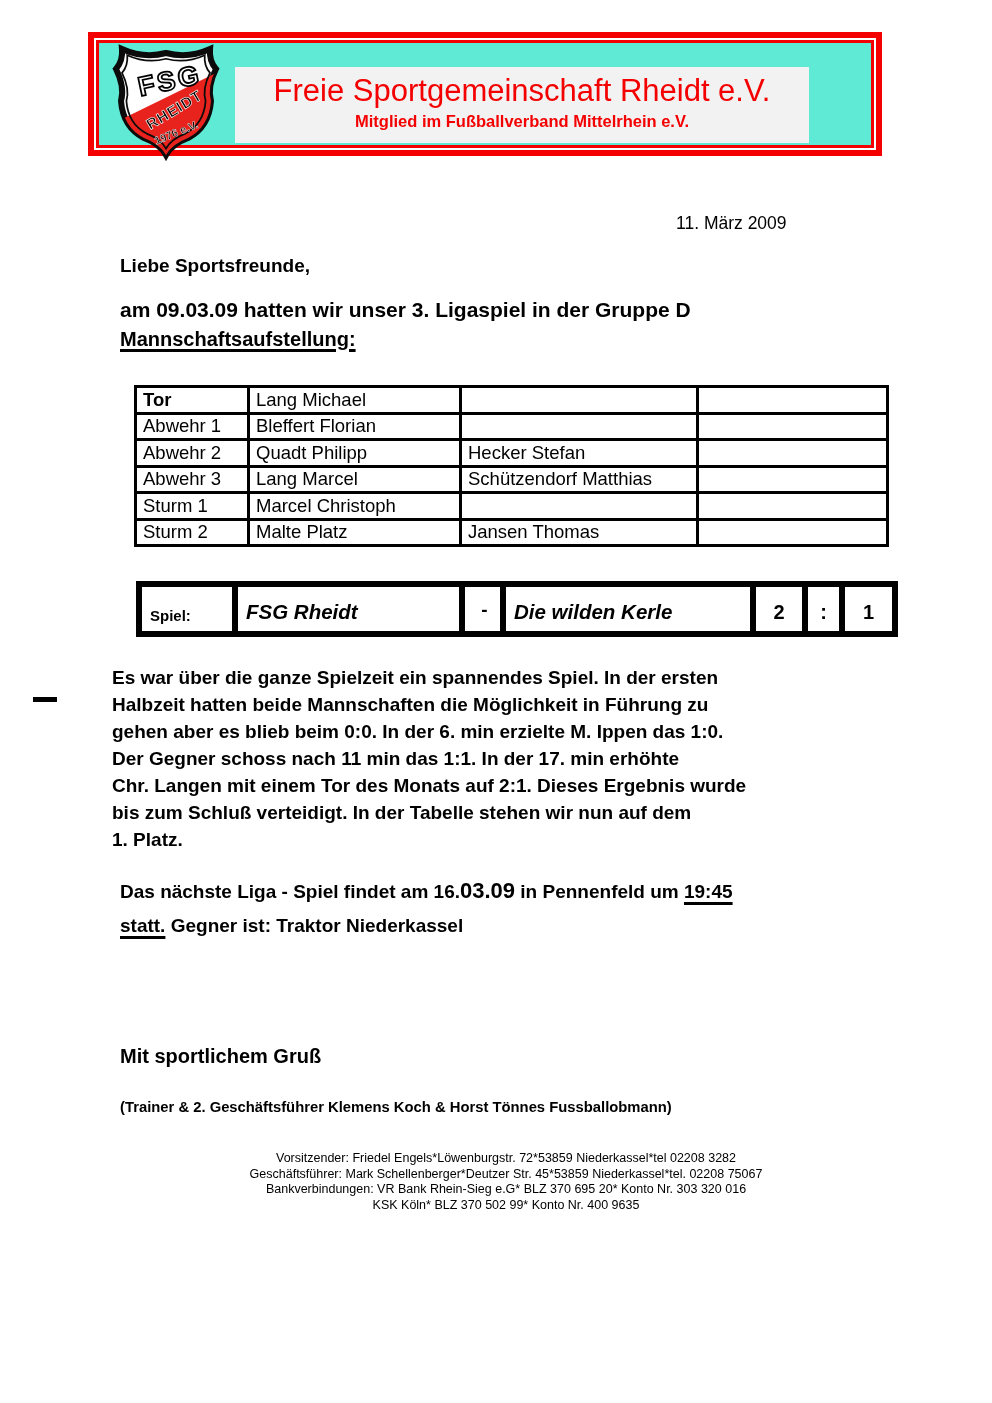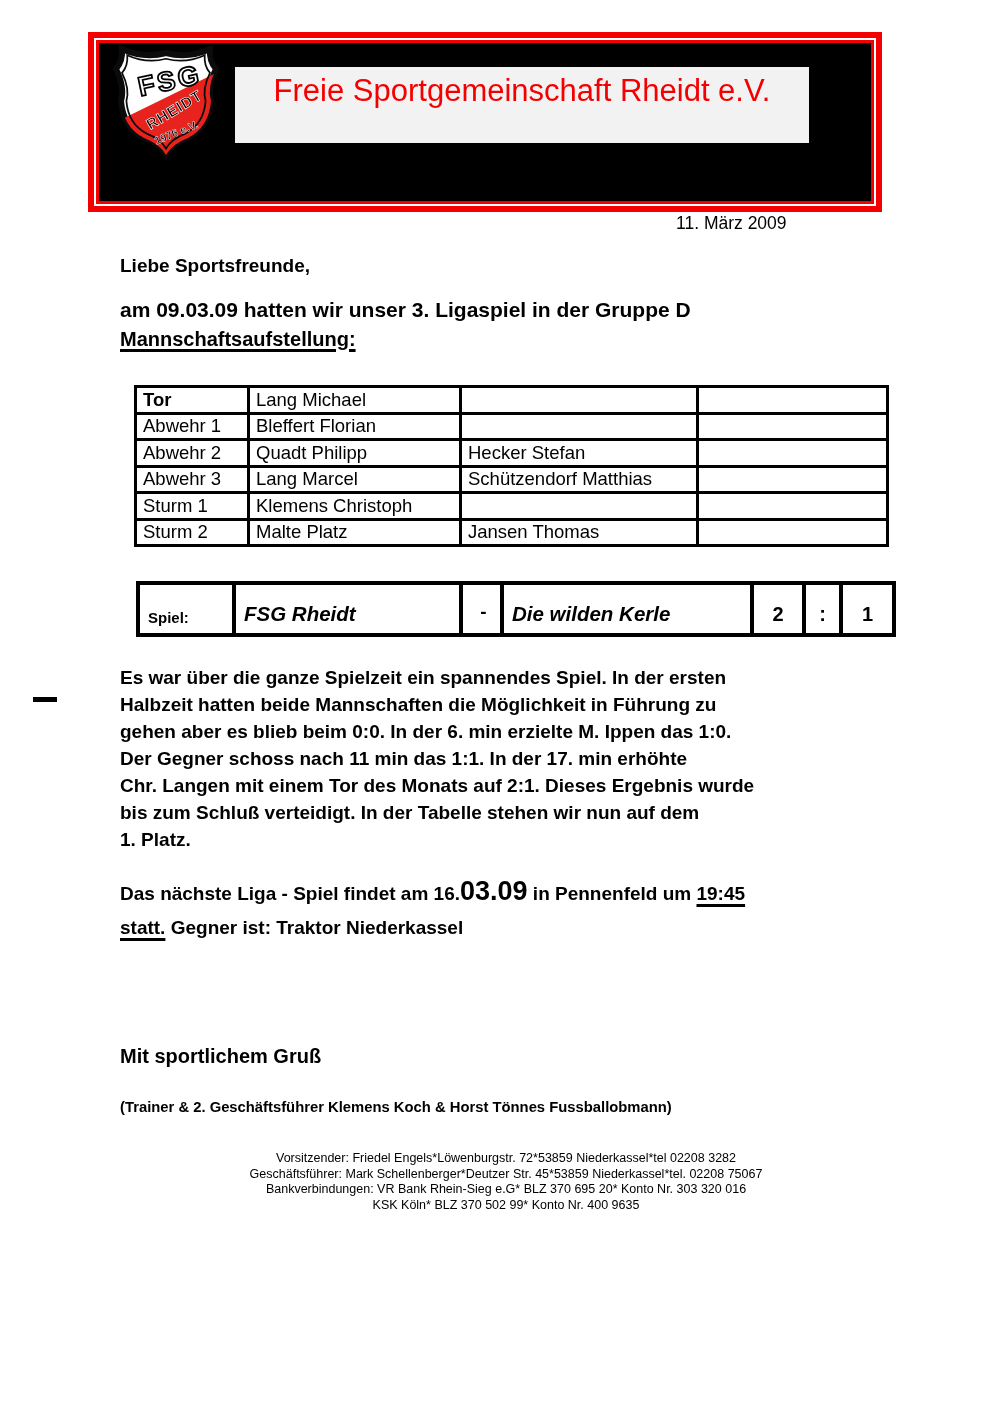--- a/index.html
+++ b/index.html
@@ -6,22 +6,22 @@
   html,body { background:#e9e9e9; }
   .page {
     position:relative; width:992px; height:1403px; margin:0 auto;
     background:#fff; color:#000; overflow:hidden;
     font-family:"Liberation Sans","DejaVu Sans",sans-serif;
   }
   .abs { position:absolute; }
 
   
   .letterhead {
-    position:absolute; left:96px; top:40px; width:778px; height:164px;
-    border:3px solid #f40000; background:#000000;
+    position:absolute; left:96px; top:40px; width:778px; height:108px;
+    border:3px solid #f40000; background:#5eead4;
     box-shadow: 0 0 0 2px #ffffff, 0 0 0 8px #f40000;
   }
   .title-block {
     position:absolute; left:136px; top:24px; width:574px; height:76px;
     background:#f2f2f2; text-align:center;
   }
   .club-name { font-size:31px; line-height:37px; margin-top:5px; color:#f40000; font-weight:normal; }
   .club-membership { font-size:16.5px; font-weight:bold; margin-top:3px; color:#f40000; }
   .logo { position:absolute; left:104px; top:39px; width:124px; height:124px; z-index:2; }
 
@@ -37,55 +37,56 @@
   table { border-collapse:collapse; table-layout:fixed;margin-left:24px; }
   .lineup { left:110px; top:385px; width:752px; }
   .lineup td {
     border:3px solid #000; height:26.5px; padding:0 6px;
     font-size:18.5px; vertical-align:middle; white-space:nowrap; overflow:hidden;
   }
   .lineup tr:first-child td:first-child { font-weight:bold; }
 
   .match { left:112px; top:581px; width:756px; height:56px; }
   .match td {
-    border:4px solid #000000; vertical-align:bottom; padding:0 4px 7px 8px;
+    border:6px solid #000000; vertical-align:bottom; padding:0 4px 7px 8px;
     white-space:nowrap; overflow:hidden;
   }
   .match-label { font-size:15px; font-weight:bold; }
   .team-name { font-size:20.5px; font-weight:bold; font-style:italic; }
   .separator-cell { font-size:19px; font-weight:bold; text-align:center; padding-bottom:10px !important; }
   .score-cell { font-size:20px; font-weight:bold; text-align:center; padding-left:0 !important; padding-right:0 !important; }
 
   .fold-mark { left:33px; top:697px; width:24px; height:5px; background:#000; }
 
   .report {
-    left:120px; top:664px; width:800px; font-size:19px; font-weight:bold;
+    left:112px; top:664px; width:800px; font-size:19px; font-weight:bold;
     line-height:27px; white-space:pre-line;
   }
   .next-match { left:120px; top:874px; font-size:19px; font-weight:bold; line-height:34px; }
-  .next-match .xl { font-size:27px; }
+  .next-match .xl { font-size:22px; }
   .next-match .xxl {
     font-size:19px;
     text-decoration:underline; text-decoration-thickness:3px; text-underline-offset:4px;
   }
   .closing { left:120px; top:1045px; font-size:20px; font-weight:bold; }
   .signature { left:120px; top:1099px; font-size:14.8px; font-weight:bold; }
   .footer {
     left:10px; top:1151px; width:992px; text-align:center;
     font-size:12.5px; line-height:15.5px;
   }
 </style>
 </head>
 <body>
 
 <div class="page">
 
   <div class="letterhead">
     <div class="title-block">
       <div class="club-name">Freie Sportgemeinschaft Rheidt e.V.</div>
+      <div class="club-membership">Mitglied im Fußballverband Mittelrhein e.V.</div>
     </div>
   </div>
 
   <svg class="logo" viewBox="0 0 124 124">
     <defs>
       <clipPath id="crestClip">
         <path d="M 18,10 Q 40,20 62,14 Q 84,20 106,10 Q 105,22 112,30 Q 103,48 107,62 Q 105,88 84,99 Q 68,105 62,116 Q 56,105 40,99 Q 19,88 17,62 Q 21,48 12,30 Q 19,22 18,10 Z"></path>
       </clipPath>
     </defs>
     <path d="M 18,10 Q 40,20 62,14 Q 84,20 106,10 Q 105,22 112,30 Q 103,48 107,62 Q 105,88 84,99 Q 68,105 62,116 Q 56,105 40,99 Q 19,88 17,62 Q 21,48 12,30 Q 19,22 18,10 Z" fill="#ffffff" stroke="#0b0b0b" stroke-width="6"></path>
@@ -131,21 +132,21 @@
         <td></td>
       </tr>
       <tr>
         <td>Abwehr 3</td>
         <td>Lang Marcel</td>
         <td>Schützendorf Matthias</td>
         <td></td>
       </tr>
       <tr>
         <td>Sturm 1</td>
-        <td>Klemens Christoph</td>
+        <td>Marcel Christoph</td>
         <td></td>
         <td></td>
       </tr>
       <tr>
         <td>Sturm 2</td>
         <td>Malte Platz</td>
         <td>Jansen Thomas</td>
         <td></td>
       </tr>
     </tbody>

